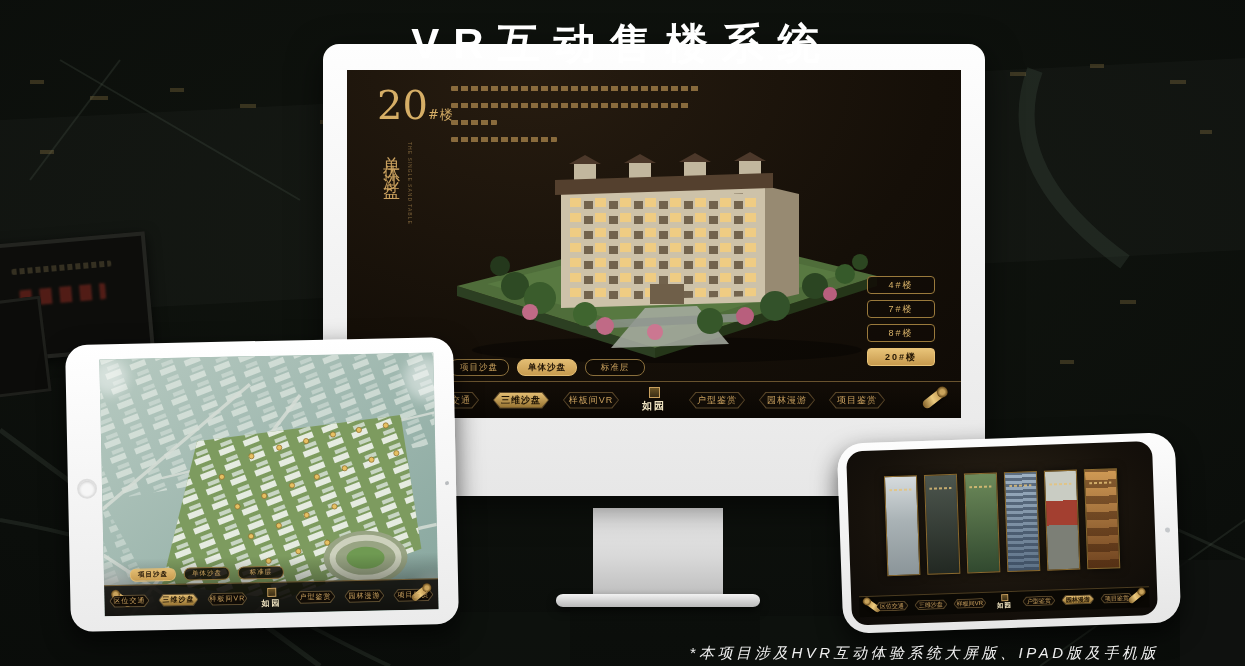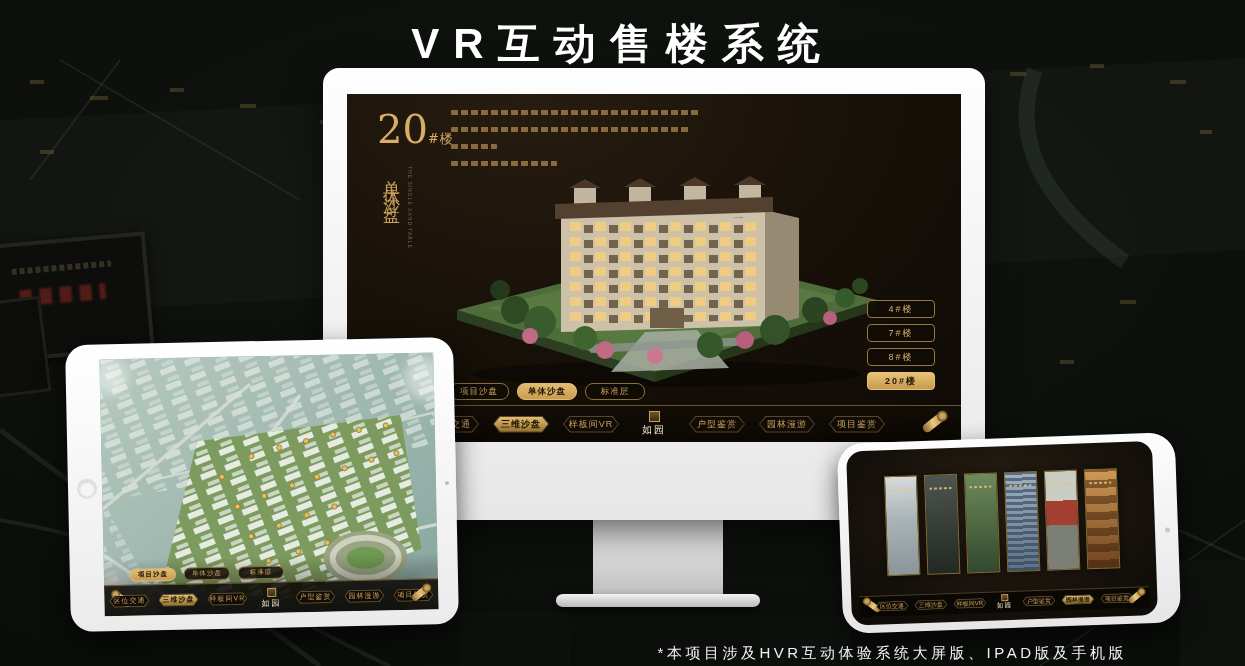--- a/index.html
+++ b/index.html
@@ -12,23 +12,23 @@
           border:4px solid #232420;transform:rotate(-5deg);box-shadow:0 4px 14px rgba(0,0,0,.6);}
   .plaque::before{content:"";position:absolute;left:18px;top:22px;width:100px;height:6px;border-radius:2px;
           background:repeating-linear-gradient(90deg,rgba(170,150,100,.25) 0 5px,transparent 5px 8px);filter:blur(.4px);}
   .plaque::after{content:"";position:absolute;left:24px;top:44px;width:86px;height:16px;border-radius:2px;
           background:repeating-linear-gradient(90deg,rgba(150,45,35,.5) 0 12px,transparent 12px 20px);filter:blur(.8px);}
   .plaque2{position:absolute;left:-30px;top:300px;width:70px;height:90px;background:#0c0c0a;
           border:3px solid #1e1f1b;transform:rotate(-7deg);}
   
   .main-title{position:absolute;top:16px;left:0;right:0;z-index:5;text-align:center;color:#ffffff;
           font-size:42px;font-weight:bold;letter-spacing:14px;line-height:56px;}
-  .footnote{position:absolute;right:118px;bottom:3px;z-index:5;color:#f0f0f0;font-size:15px;letter-spacing:3.5px;}
-  
-  .monitor{position:absolute;left:323px;top:68px;width:662px;height:452px;z-index:1;
+  .footnote{position:absolute;right:86px;bottom:3px;z-index:5;color:#f0f0f0;font-size:15px;letter-spacing:3.5px;font-style:italic;}
+  
+  .monitor{position:absolute;left:323px;top:44px;width:662px;height:452px;z-index:1;
           background:linear-gradient(#fefefe,#e7e7e7);border-radius:16px;box-shadow:0 10px 34px rgba(0,0,0,.6);}
   .monitor-screen{position:absolute;left:24px;top:26px;width:614px;height:348px;overflow:hidden;
           background:radial-gradient(120% 150% at 30% 0%, #271c10 0%, #150f08 55%, #0d0905 100%);}
   .stand-neck{position:absolute;left:593px;top:508px;width:130px;height:90px;z-index:0;
           background:linear-gradient(180deg,#ececec 0%,#d8d8d8 55%,#bdbdbd 100%);
           clip-path:polygon(0 0,100% 0,126% 100%,-26% 100%);}
   .stand-base{position:absolute;left:556px;top:594px;width:204px;height:13px;z-index:0;
           background:linear-gradient(#f2f2f2,#b9b9b9);border-radius:7px/6px;box-shadow:0 4px 8px rgba(0,0,0,.55);}
   
   .hero{position:absolute;left:30px;top:14px;color:#cda45f;}
@@ -66,21 +66,21 @@
           display:flex;align-items:center;justify-content:center;gap:14px;}
   .nav-group{display:flex;gap:14px;}
   .nav-item{position:relative;min-width:56px;height:17px;display:flex;align-items:center;justify-content:center;cursor:pointer;}
   .nav-item::before{content:"";position:absolute;inset:0;background:rgba(201,160,94,.4);
           clip-path:polygon(0 50%,12% 0,88% 0,100% 50%,88% 100%,12% 100%);}
   .nav-item::after{content:"";position:absolute;inset:1px;background:#110c06;
           clip-path:polygon(0 50%,12% 0,88% 0,100% 50%,88% 100%,12% 100%);}
   .nav-item span{position:relative;z-index:1;font-size:9px;letter-spacing:1px;color:#c9a05e;}
   .nav-item.active::after{background:linear-gradient(#e3bd72,#93702f);}
   .nav-item.active span{color:#1f1404;font-weight:bold;}
-  .nav-logo{display:flex;flex-direction:column;align-items:center;width:42px;cursor:pointer;}
+  .nav-logo{display:flex;flex-direction:column;align-items:center;width:42px;cursor:pointer;font-weight:bold;}
   .logo-seal{width:9px;height:9px;border:1px solid #c9a05e;background:linear-gradient(#6b5426,#3a2d15);margin-bottom:1px;}
   .logo-text{font-size:10px;letter-spacing:2px;color:#efe3c0;font-family:"DejaVu Serif",serif;}
   .scroll-icon{position:absolute;width:26px;height:9px;border-radius:5px;cursor:pointer;
           background:linear-gradient(100deg,#7d5c26,#ecca7e 45%,#a87c38);transform:rotate(-38deg);
           box-shadow:0 1px 3px rgba(0,0,0,.7);}
   .scroll-icon::after{content:"";position:absolute;right:-3px;top:-1px;width:11px;height:11px;border-radius:50%;
           background:radial-gradient(#caa45c 30%,#5f4316 72%);}
   .scroll-right{right:14px;top:12px;}
   .scroll-left{left:14px;top:12px;transform:rotate(38deg) scaleX(-1);}
   

